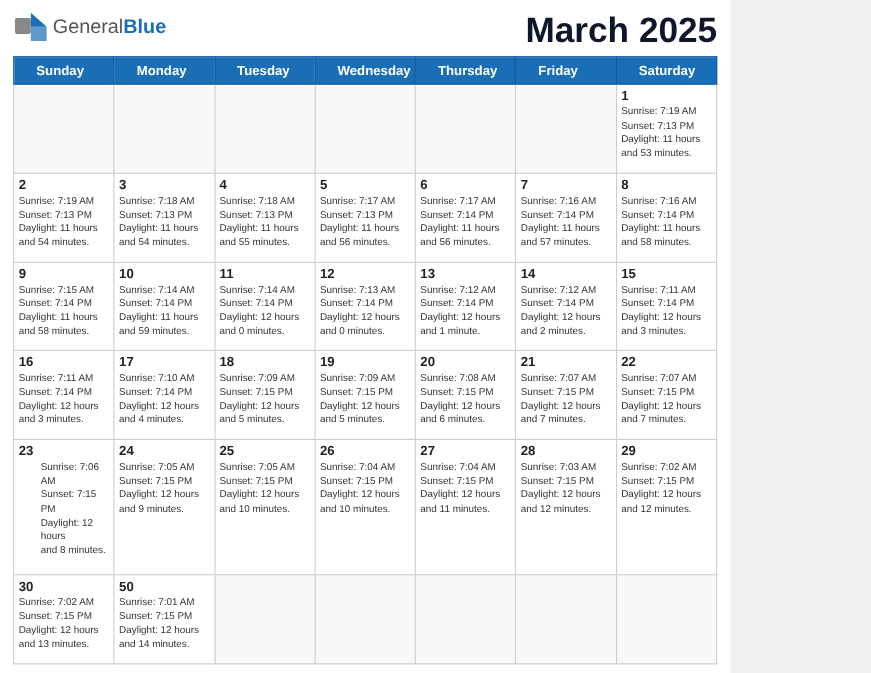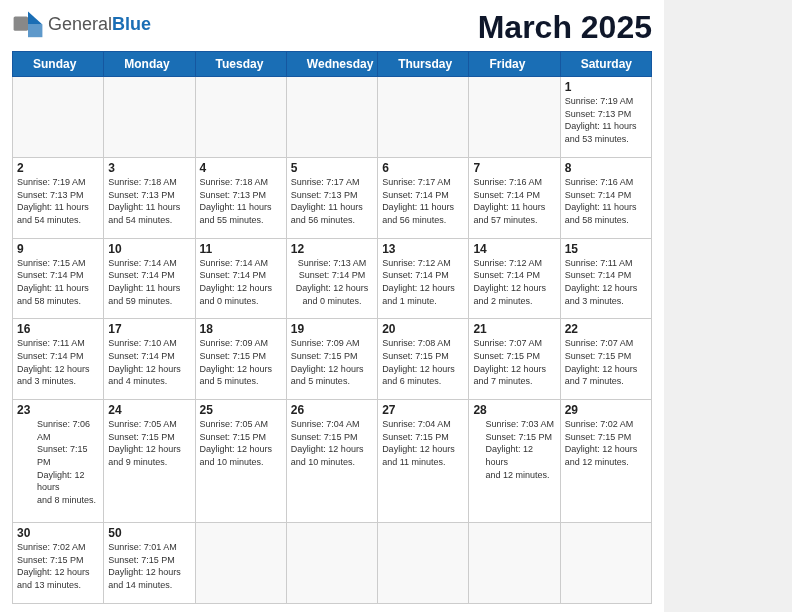--- a/index.html
+++ b/index.html
@@ -211,21 +211,21 @@
           </td>
           <td>
             <span class="day-number">11</span>
             <div class="day-info" style="white-space: pre-line;">Sunrise: 7:14 AM
 Sunset: 7:14 PM
 Daylight: 12 hours
 and 0 minutes.</div>
           </td>
           <td>
             <span class="day-number">12</span>
-            <div class="day-info" style="white-space: pre-line; text-align: center;">Sunrise: 7:13 AM
+            <div class="day-info" style="white-space: pre-line;">Sunrise: 7:13 AM
 Sunset: 7:14 PM
 Daylight: 12 hours
 and 0 minutes.</div>
           </td>
           <td>
             <span class="day-number">13</span>
             <div class="day-info" style="white-space: pre-line;">Sunrise: 7:12 AM
 Sunset: 7:14 PM
 Daylight: 12 hours
 and 1 minute.</div>
@@ -327,21 +327,21 @@
           </td>
           <td>
             <span class="day-number">27</span>
             <div class="day-info" style="white-space: pre-line;">Sunrise: 7:04 AM
 Sunset: 7:15 PM
 Daylight: 12 hours
 and 11 minutes.</div>
           </td>
           <td>
             <span class="day-number">28</span>
-            <div class="day-info" style="white-space: pre-line; margin-left: 12px;">Sunrise: 7:03 AM
+            <div class="day-info" style="white-space: pre-line;">Sunrise: 7:03 AM
 Sunset: 7:15 PM
 Daylight: 12 hours
 and 12 minutes.</div>
           </td>
           <td>
             <span class="day-number">29</span>
             <div class="day-info" style="white-space: pre-line;">Sunrise: 7:02 AM
 Sunset: 7:15 PM
 Daylight: 12 hours
 and 12 minutes.</div>

